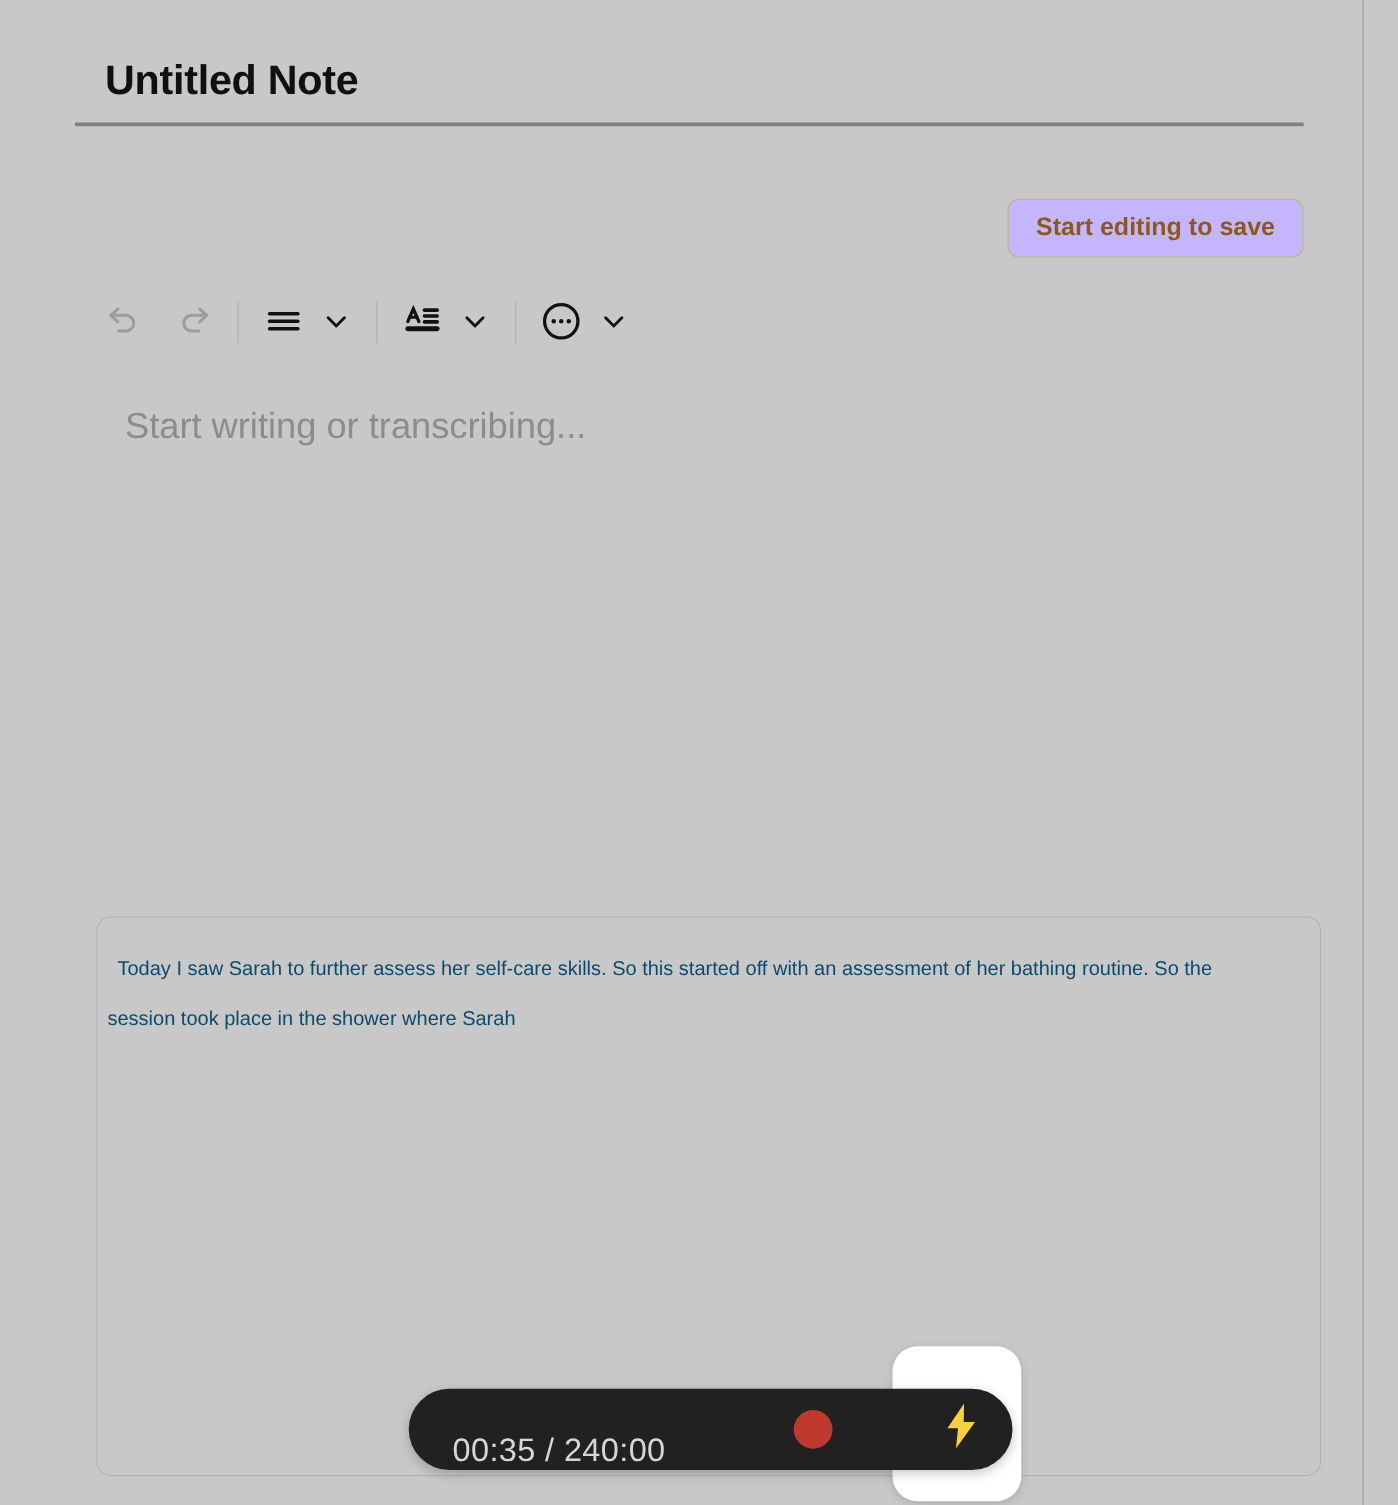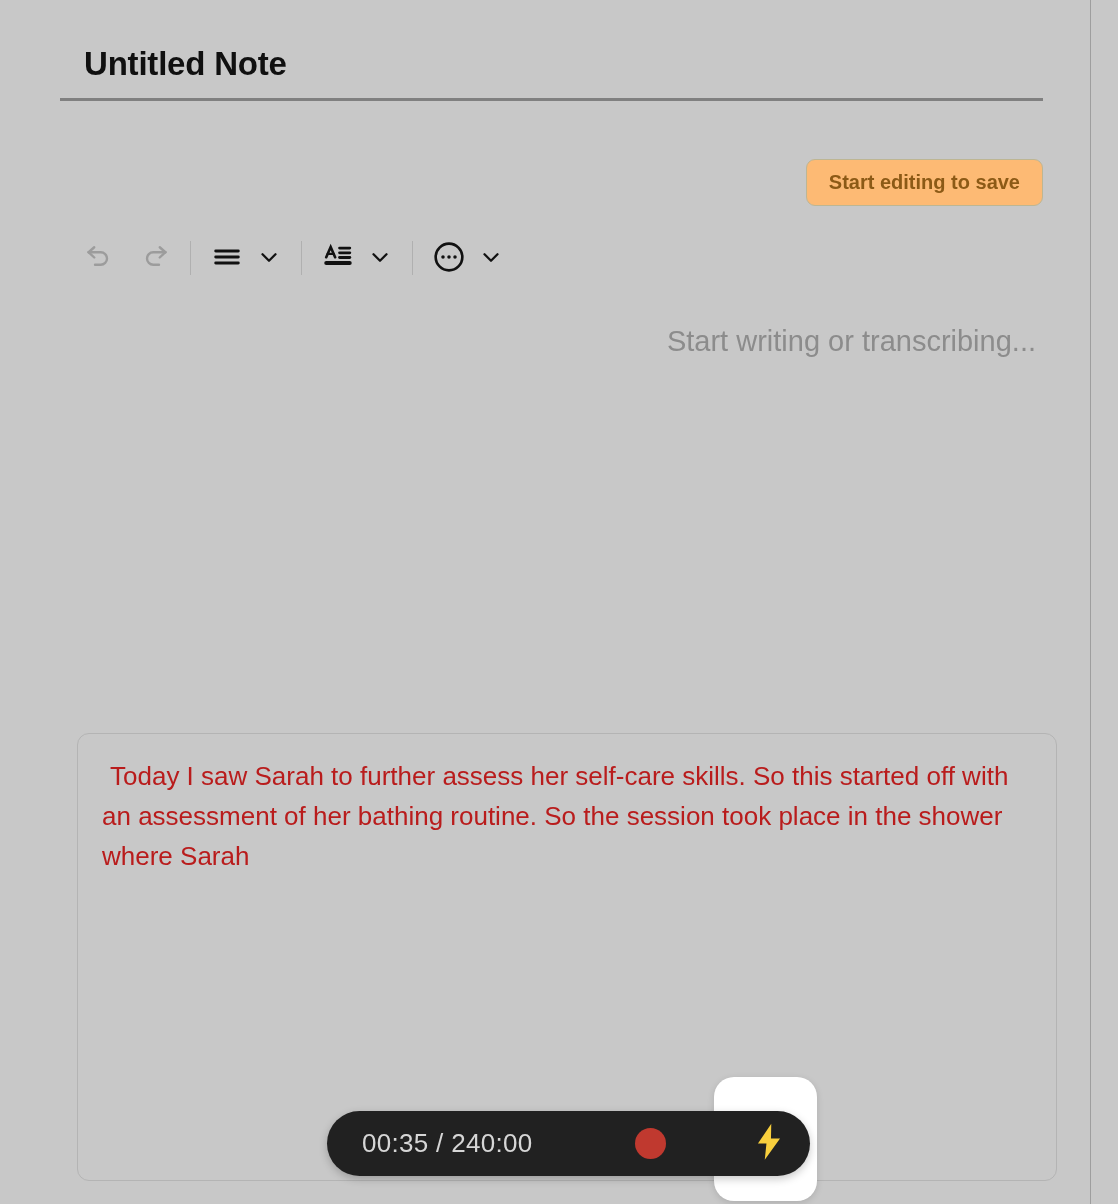--- a/index.html
+++ b/index.html
@@ -61,21 +61,21 @@
   
   .save-row {
     position: absolute;
     top: 159px;
     left: 0;
     width: 1043px;
     display: flex;
     justify-content: flex-end;
   }
   .save-pill {
-    background: #fdba74;
+    background: #c4b5fd;
     border: 1px solid #bdb694;
     border-radius: 9px;
     color: #8c5a16;
     font-size: 20px;
     font-weight: bold;
     padding: 11px 22px 12px 22px;
     line-height: 22px;
     box-sizing: border-box;
     cursor: default;
     user-select: none;
@@ -128,43 +128,42 @@
     left: 76px;
     width: 960px;
     height: 370px;
   }
   .editor-placeholder {
     font-size: 29px;
     color: #8c8c8c;
     line-height: 38px;
     letter-spacing: 0px;
     padding-left: 24px;
-    text-align: right;
   }
 
   
   .transcript-panel {
     position: absolute;
     top: 733px;
     left: 77px;
     width: 980px;
     height: 448px;
     border: 1px solid #b4b4b4;
     border-radius: 12px;
     box-sizing: border-box;
     background: transparent;
   }
   .transcript-text {
     position: absolute;
     top: 22px;
-    left: 24px;
+    left: 8px;
     width: 930px;
-    font-size: 26px;
+    font-size: 16px;
     line-height: 40px;
-    color: #b91c1c;
+    color: #0c4a6e;
     text-indent: 8px;
   }
 
   
   .rec-wrap {
     position: absolute;
     left: 327px;
     top: 1077px;
     width: 497px;
     height: 127px;
@@ -181,21 +180,21 @@
   }
   .rec-pill {
     position: absolute;
     left: 0px;
     top: 34px;
     width: 483px;
     height: 65px;
     background: #212121;
     border-radius: 33px;
     display: flex;
-    align-items: center;
+    align-items: flex-end;
     box-shadow: 0 3px 9px rgba(0,0,0,0.22);
   }
   .rec-timer {
     color: #d6d6d6;
     font-size: 26px;
     letter-spacing: 0.3px;
     margin-left: 35px;
     user-select: none;
   }
   .rec-dot {

